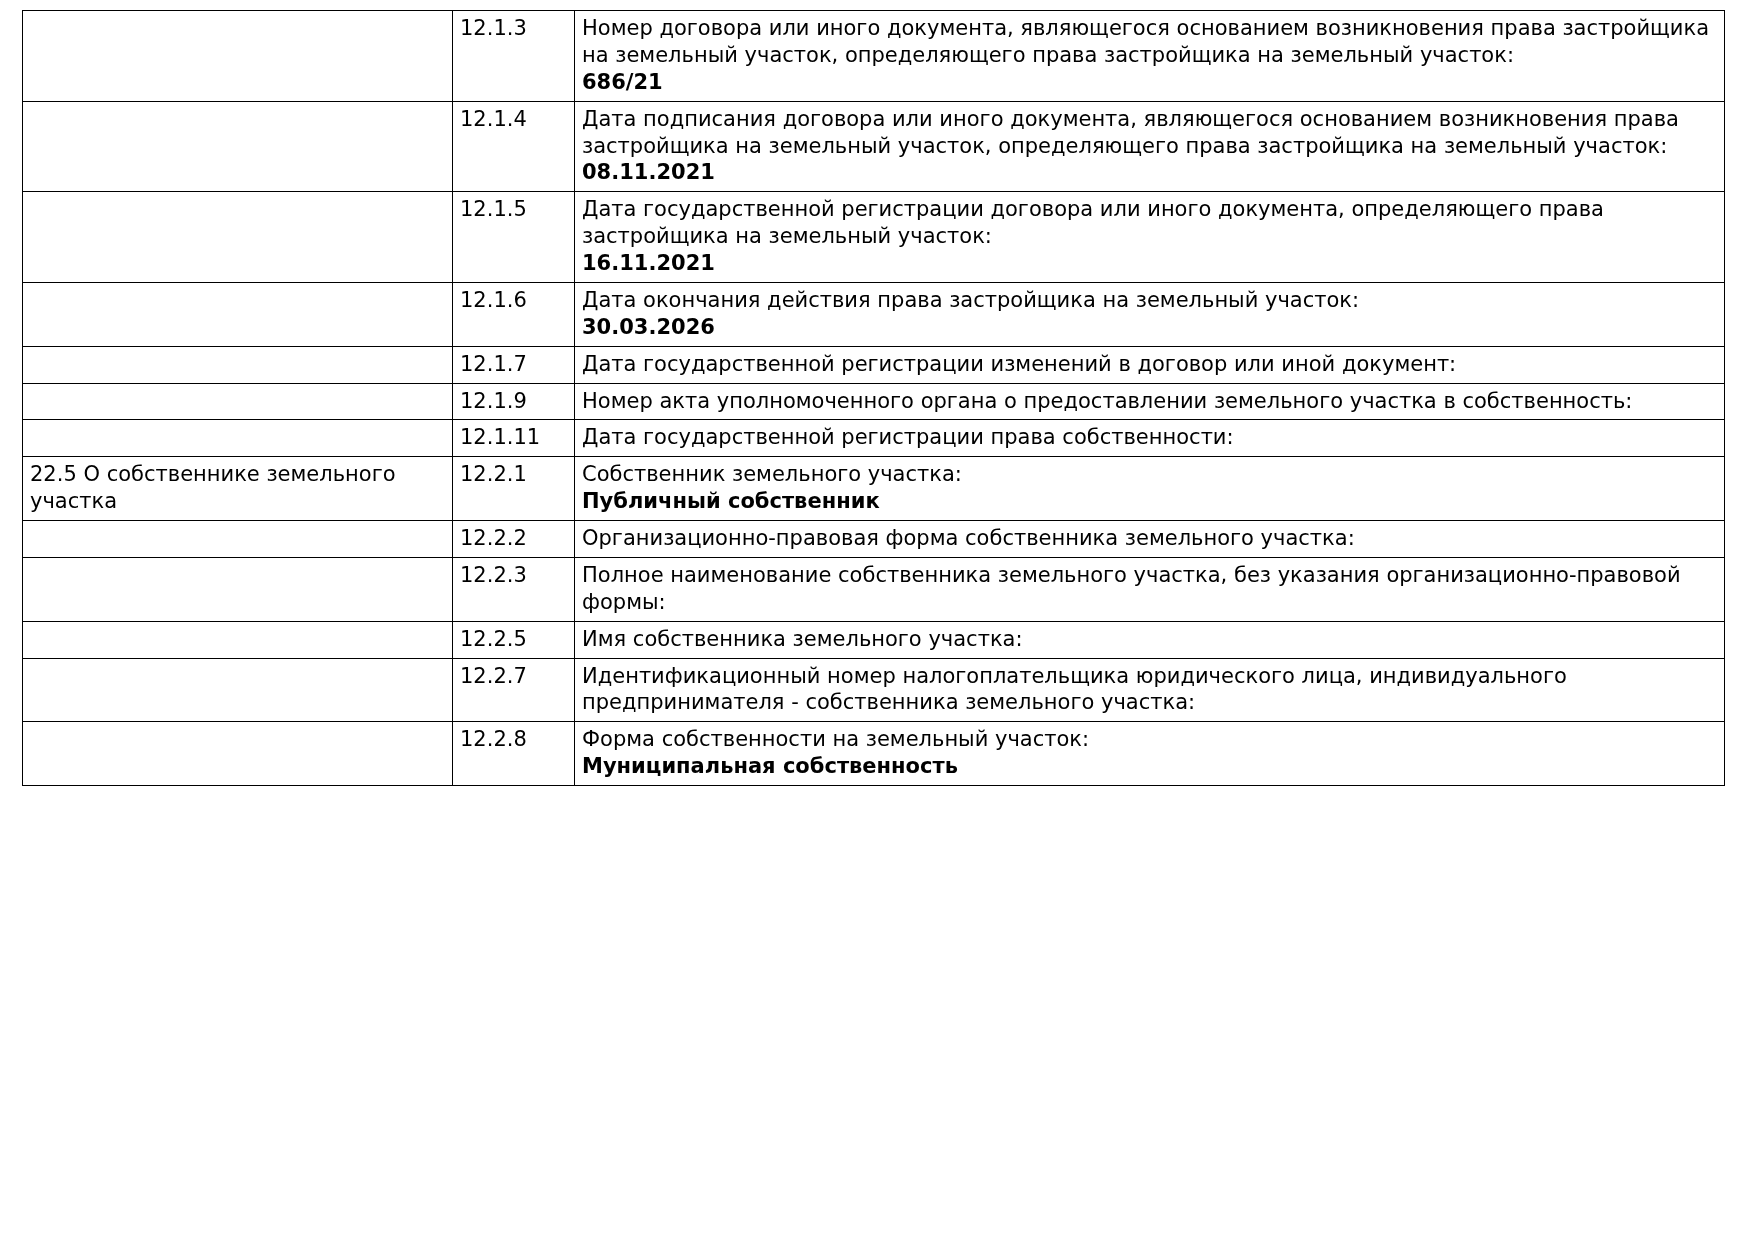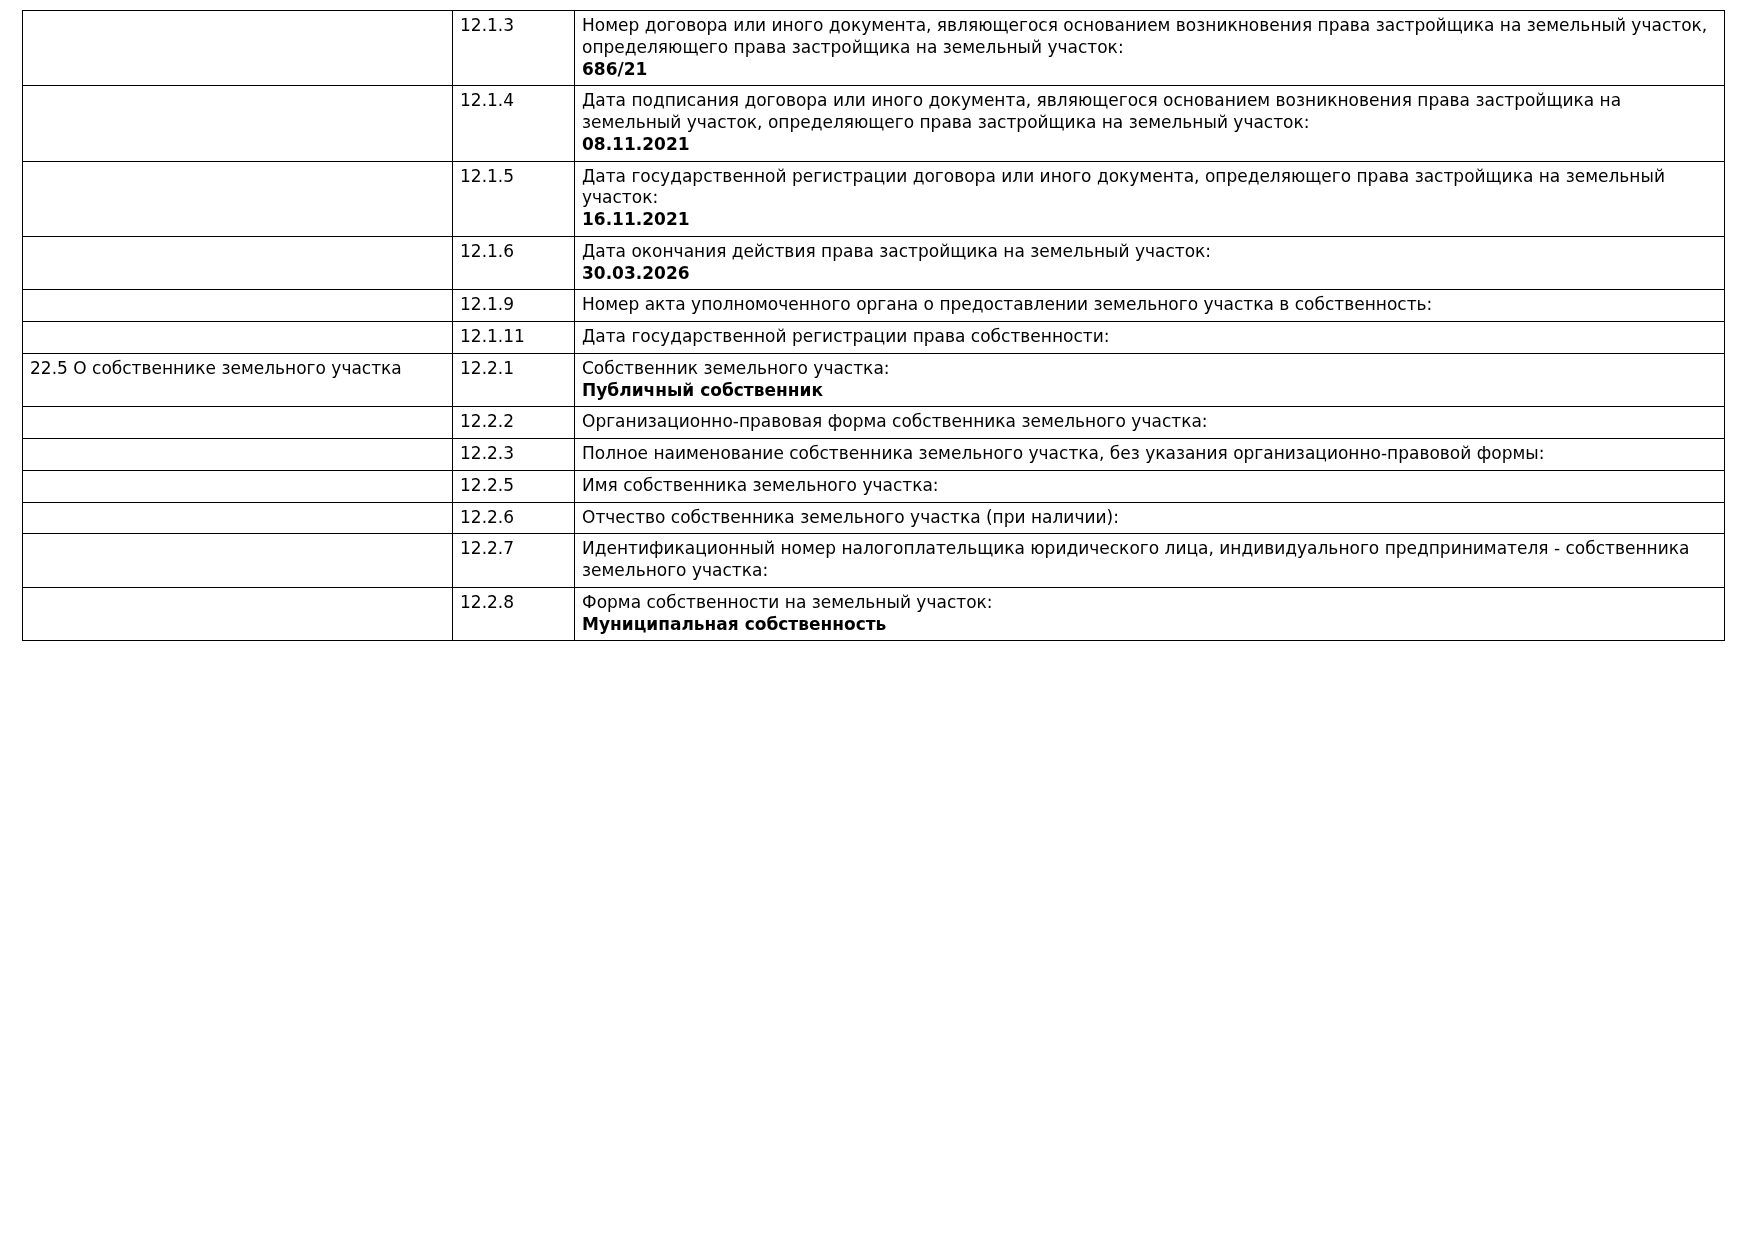--- a/index.html
+++ b/index.html
@@ -20,21 +20,21 @@
   }
   table.doc-table {
     border-collapse: collapse;
     width: 1702px;
     table-layout: fixed;
   }
   table.doc-table td {
     border: 1px solid #000000;
     vertical-align: top;
     padding: 4px 6px 5px 7px;
-    font-size: 17px;
+    font-size: 21px;
     line-height: 1.28;
   }
   col.c-section { width: 430px; }
   col.c-code    { width: 122px; }
   col.c-text    { width: 1150px; }
 
   td.code-cell {
     vertical-align: middle;
     padding-left: 8px;
   }
@@ -92,20 +92,27 @@
         <tr>
           <td class="section-cell empty-cell"></td>
           <td class="code-cell">12.1.6</td>
           <td class="text-cell">
             <span class="label">Дата окончания действия права застройщика на земельный участок:</span>
             <span class="value">30.03.2026</span>
           </td>
         </tr>
         <tr>
           <td class="section-cell empty-cell"></td>
+          <td class="code-cell">12.1.7</td>
+          <td class="text-cell">
+            <span class="label">Дата государственной регистрации изменений в договор или иной документ:</span>
+          </td>
+        </tr>
+        <tr>
+          <td class="section-cell empty-cell"></td>
           <td class="code-cell">12.1.9</td>
           <td class="text-cell">
             <span class="label">Номер акта уполномоченного органа о предоставлении земельного участка в собственность:</span>
           </td>
         </tr>
         <tr>
           <td class="section-cell empty-cell"></td>
           <td class="code-cell">12.1.11</td>
           <td class="text-cell">
             <span class="label">Дата государственной регистрации права собственности:</span>
@@ -135,27 +142,20 @@
         </tr>
         <tr>
           <td class="section-cell empty-cell"></td>
           <td class="code-cell">12.2.5</td>
           <td class="text-cell">
             <span class="label">Имя собственника земельного участка:</span>
           </td>
         </tr>
         <tr>
           <td class="section-cell empty-cell"></td>
-          <td class="code-cell">12.2.6</td>
-          <td class="text-cell">
-            <span class="label">Отчество собственника земельного участка (при наличии):</span>
-          </td>
-        </tr>
-        <tr>
-          <td class="section-cell empty-cell"></td>
           <td class="code-cell">12.2.7</td>
           <td class="text-cell">
             <span class="label">Идентификационный номер налогоплательщика юридического лица, индивидуального предпринимателя - собственника земельного участка:</span>
           </td>
         </tr>
         <tr>
           <td class="section-cell empty-cell"></td>
           <td class="code-cell">12.2.8</td>
           <td class="text-cell">
             <span class="label">Форма собственности на земельный участок:</span>

